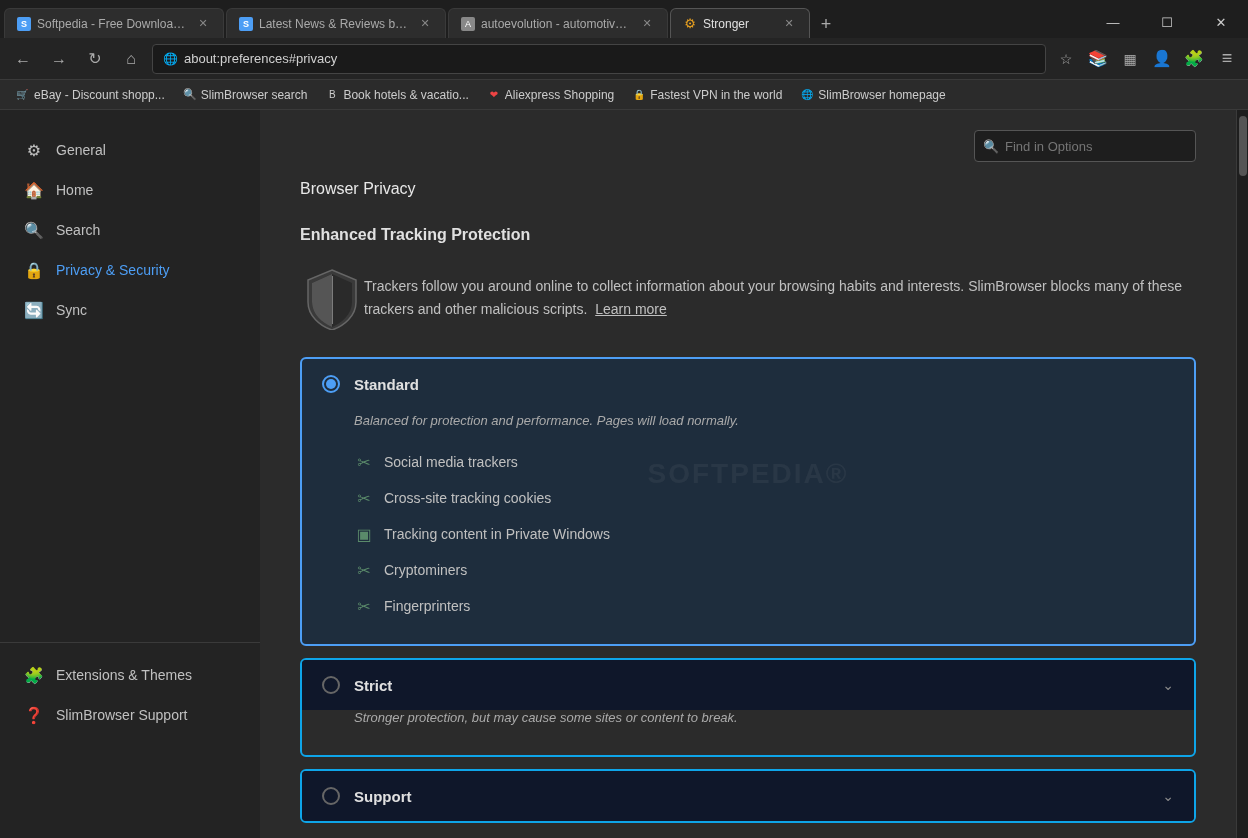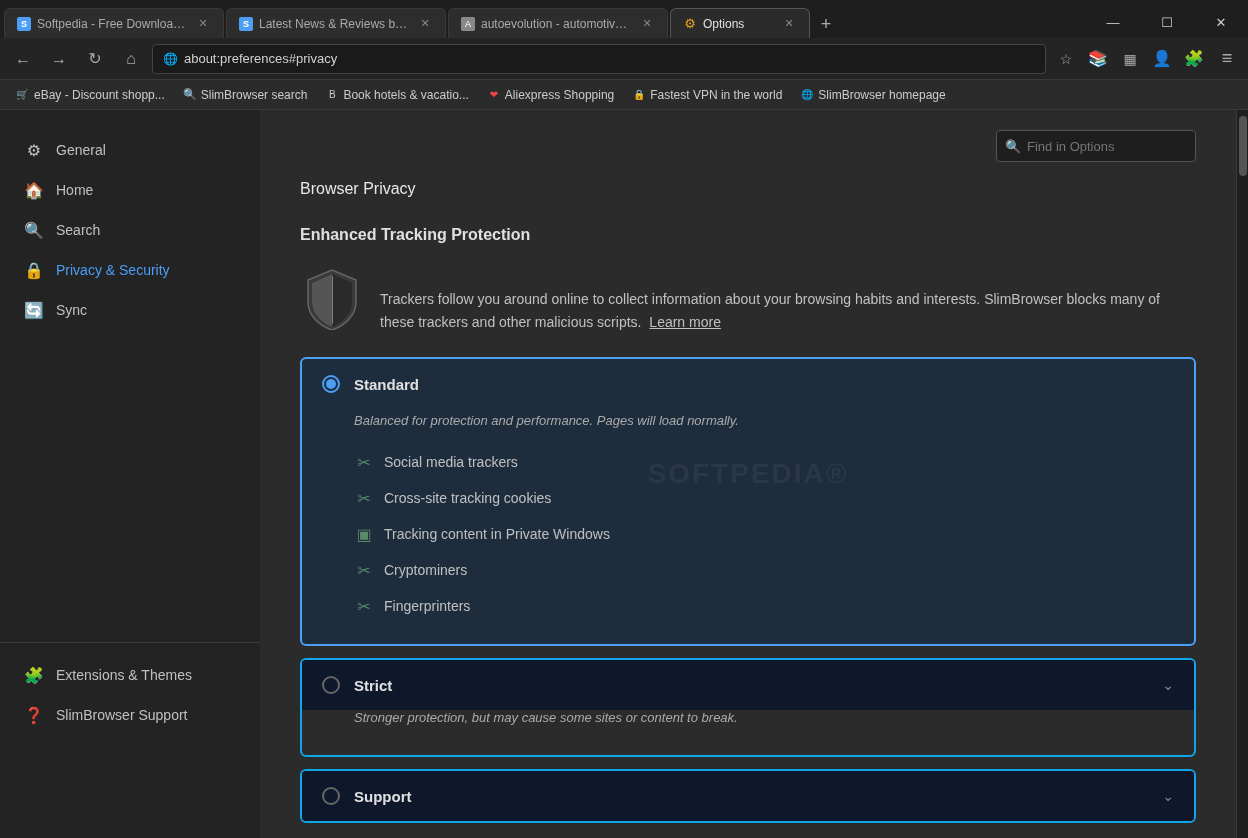--- a/index.html
+++ b/index.html
@@ -43,21 +43,21 @@
     .sidebar-item.active { color: #4d9ef5; }
     .sidebar-icon { width: 20px; height: 20px; display: flex; align-items: center; justify-content: center; font-size: 16px; flex-shrink: 0; }
     .sidebar-label { font-size: 14px; }
     .sidebar-divider { height: 1px; background: #3a3a3a; margin: 12px 0; }
 
     
     .main-content { flex: 1; padding: 30px 40px; overflow-y: auto; background: #2b2b2b; position: relative; }
     
     
     .find-bar { position: absolute; top: 20px; right: 40px; }
-    .find-input { background: #1e1e1e; border: 1px solid #555; border-radius: 4px; padding: 5px 12px 5px 30px; color: #ccc; font-size: 13px; width: 200px; height: 32px; }
+    .find-input { background: #1e1e1e; border: 1px solid #555; border-radius: 4px; padding: 5px 12px 5px 30px; color: #ccc; font-size: 13px; width: 222px; height: 32px; }
     .find-input-wrapper { position: relative; }
     .find-icon { position: absolute; left: 9px; top: 50%; transform: translateY(-50%); color: #888; font-size: 13px; }
 
     .page-title { font-size: 16px; color: #e8e8e8; font-weight: 300; margin-bottom: 28px; margin-top: 40px; }
     
     .section-title { font-size: 16px; font-weight: 600; color: #e0e0e0; margin-bottom: 18px; }
     
     .etp-section { margin-bottom: 24px; }
     .etp-text { flex: 1; color: #c0c0c0; font-size: 14px; line-height: 1.6; }
     .manage-btn { background: #3a3a3a; border: 1px solid #555; color: #d0d0d0; padding: 6px 16px; border-radius: 4px; cursor: pointer; font-size: 13px; white-space: nowrap; flex-shrink: 0; margin-left: 20px; height: 32px; align-self: flex-start; }
@@ -95,21 +95,21 @@
     <span class="tab-title">Latest News &amp; Reviews by Soft...</span>
     <span class="tab-close">✕</span>
   </div>
   <div class="tab">
     <div class="tab-favicon" style="background:#888; border-radius:2px; display:flex; align-items:center; justify-content:center; color:white; font-size:9px;">A</div>
     <span class="tab-title">autoevolution - automotive ne...</span>
     <span class="tab-close">✕</span>
   </div>
   <div class="tab active">
     <div class="tab-favicon" style="display:flex; align-items:center; justify-content:center; color:#e8a020; font-size:13px;">⚙</div>
-    <span class="tab-title">Options</span>
+    <span class="tab-title">Stronger</span>
     <span class="tab-close">✕</span>
   </div>
   <div class="new-tab-btn">+</div>
   <div style="flex:1"></div>
   <div class="window-controls">
     <div class="win-btn">—</div>
     <div class="win-btn">☐</div>
     <div class="win-btn close">✕</div>
   </div>
 </div>
@@ -204,21 +204,21 @@
         <div class="find-input-wrapper">
           <span class="find-icon">🔍</span>
           <input class="find-input" type="text" placeholder="Find in Options" style="">
         </div>
       </div>
 
       <h1 class="page-title">Browser Privacy</h1>
 
       <div class="etp-section">
         <div class="section-title">Enhanced Tracking Protection</div>
-        <div style="display:flex; align-items:flex-end; gap:16px;">
+        <div style="display:flex; align-items:center; ">
 
           <div style="flex-shrink:0; margin-top:4px;">
             <svg width="64" height="64" viewBox="0 0 64 64">
               <path d="M32 4 L56 14 L56 36 C56 50 44 60 32 64 C20 60 8 50 8 36 L8 14 Z" fill="#3a3a3a" stroke="#666" stroke-width="1.5"></path>
               <path d="M32 8 L52 17 L52 36 C52 48 42 57 32 61 C22 57 12 48 12 36 L12 17 Z" fill="#2a2a2a"></path>
 
               <line x1="32" y1="10" x2="32" y2="58" stroke="#999" stroke-width="1.5"></line>
 
               <path d="M32 8 L12 17 L12 36 C12 48 22 57 32 61 Z" fill="#555"></path>
             </svg>

